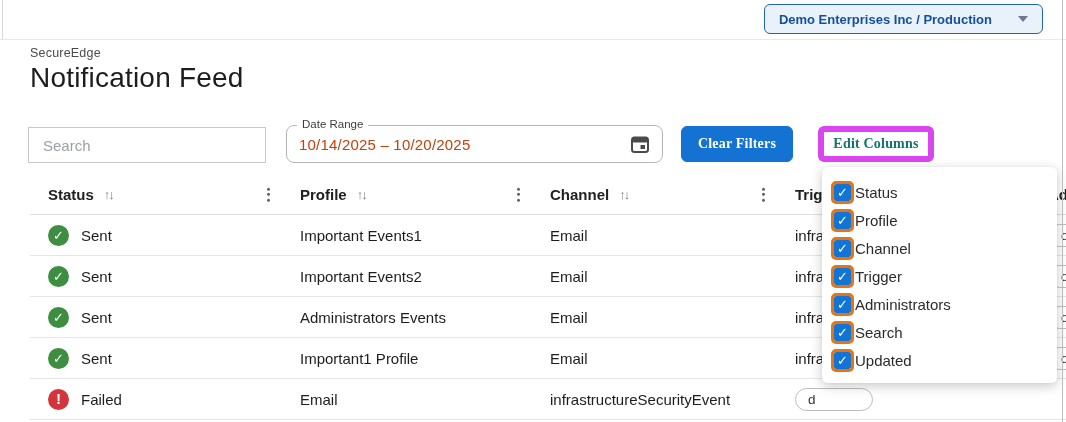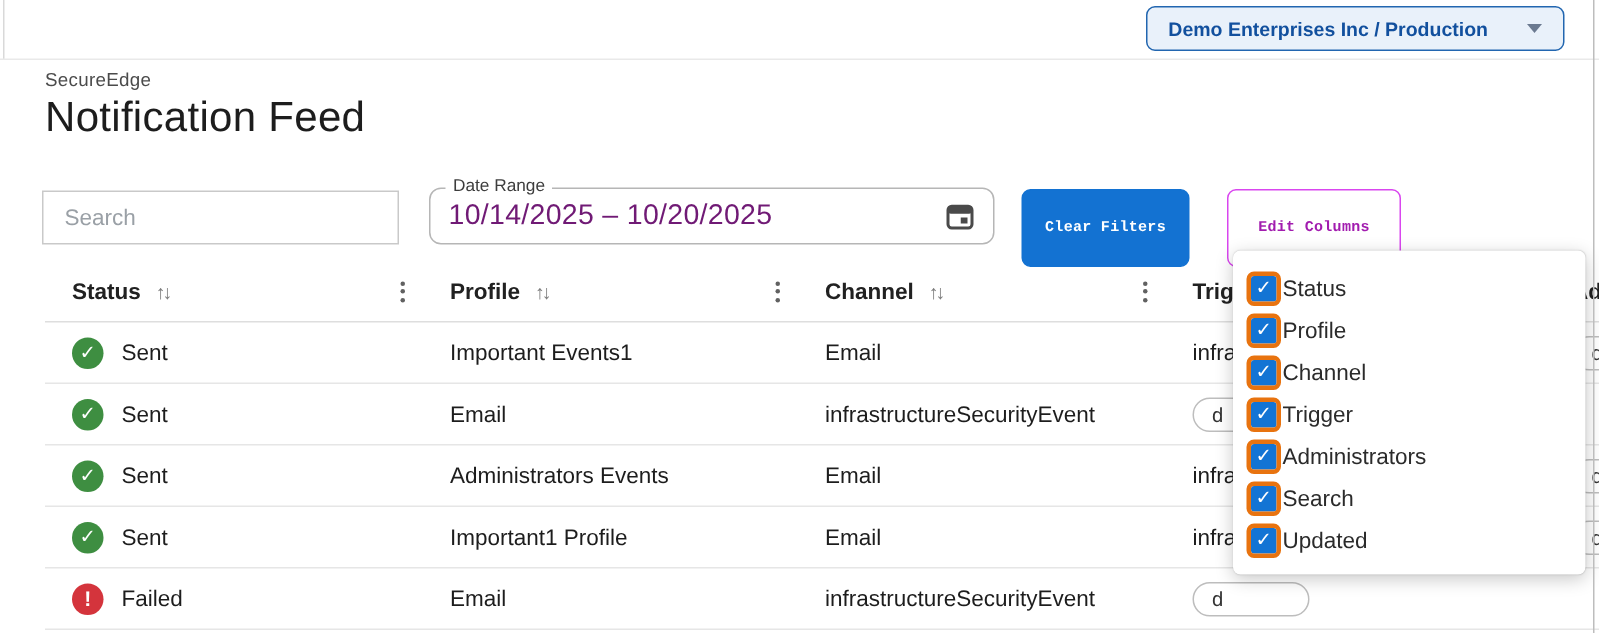--- a/index.html
+++ b/index.html
@@ -38,27 +38,27 @@
   .search-input::placeholder { color:#9aa0a6; }
   .date-field {
     position:absolute; left:258px; top:7px; width:377px; height:38px;
     border:1px solid #b6b6b6; border-radius:8px; background:#fff;
     display:flex; align-items:center; padding:16px 12px;
   }
   .date-label {
     position:absolute; top:-8px; left:10px; background:#fff; padding:0 5px;
     font-size:11.5px; color:#3d3d3d;
   }
-  .date-value { font-size:19px; color:#701a75; flex:1; letter-spacing:0.2px; }
+  .date-value { font-size:15px; color:#c2410c; flex:1; letter-spacing:0.2px; }
   .cal-icon { width:20px; height:20px; flex:0 0 auto; cursor:pointer; }
 
-  .btn { position:absolute; top:8px; height:52px; border-radius:6px; font-size:10px;
-    font-weight:700; cursor:pointer; font-family:Liberation Mono, monospace; letter-spacing:0.2px; }
+  .btn { position:absolute; top:8px; height:36px; border-radius:6px; font-size:14px;
+    font-weight:700; cursor:pointer; font-family:Liberation Serif, serif; letter-spacing:0.2px; }
   .btn-primary { left:653px; width:112px; background:#1372d2; border:1px solid #1372d2; color:#fff; }
-  .btn-outline { left:790px; width:116px; background:#fff; border:1px solid #d946ef; color:#a21caf; }
+  .btn-outline { left:790px; width:116px; background:#fff; border:6px solid #d946ef; color:#0f766e; }
 
   
   .table { position:absolute; top:175px; left:30px; width:1036px; }
   .trow {
     display:grid; grid-template-columns:250px 250px 245px 253px 1fr;
     align-items:center; height:41px; border-bottom:1px solid #e6e6e6;
   }
   .thead { height:40px; border-bottom:1px solid #dedede; }
   .hcell { position:relative; display:flex; align-items:center; height:100%; padding-left:18px; }
   .hcell + .hcell { padding-left:20px; }
@@ -185,20 +185,21 @@
       <div class="cell">
         <span class="chip">d</span>
       </div>
     </div>
 
     <div class="trow">
       <div class="cell cell-status">
         <span class="sicon success">✓</span>
         <span>Sent</span>
       </div>
+      <div class="cell">Important Events2</div>
       <div class="cell">Email</div>
       <div class="cell">infrastructureSecurityEvent</div>
       <div class="cell">
         <span class="chip">d</span>
       </div>
     </div>
 
     <div class="trow">
       <div class="cell cell-status">
         <span class="sicon success">✓</span>

